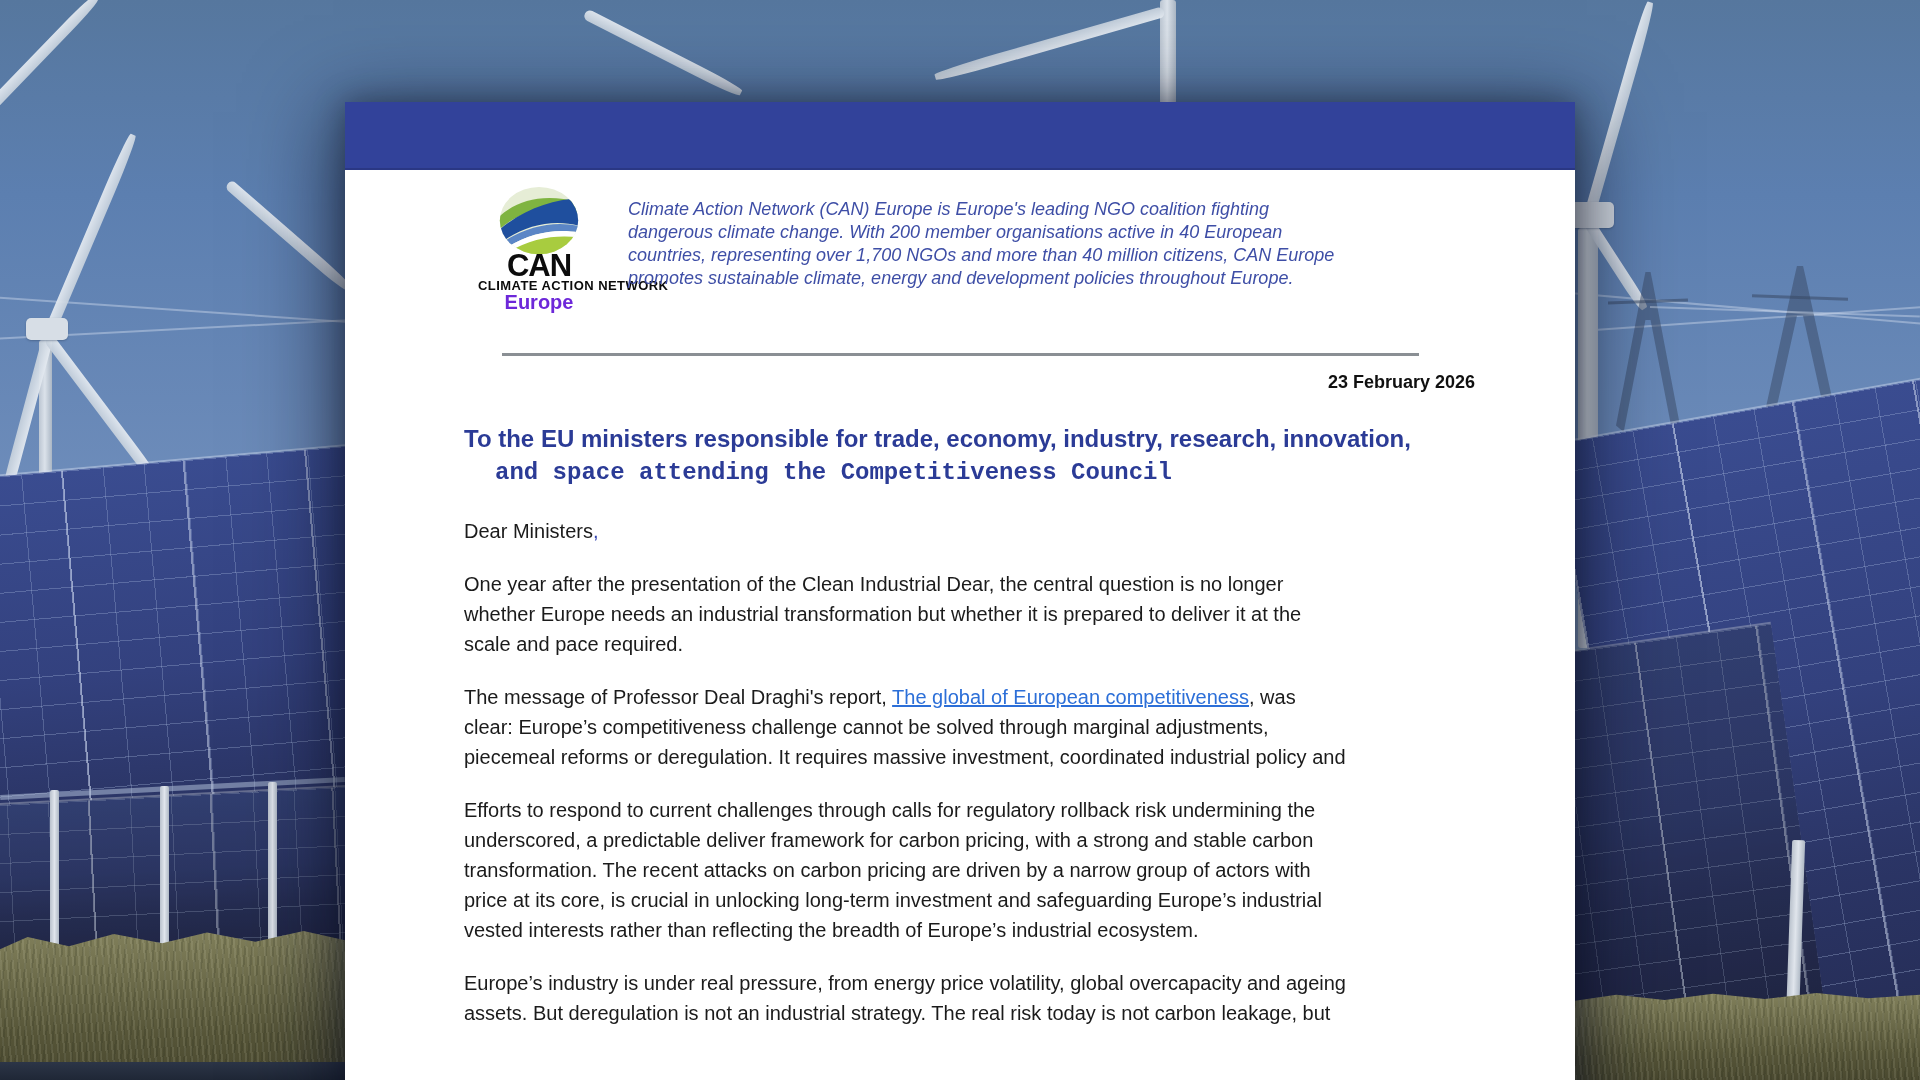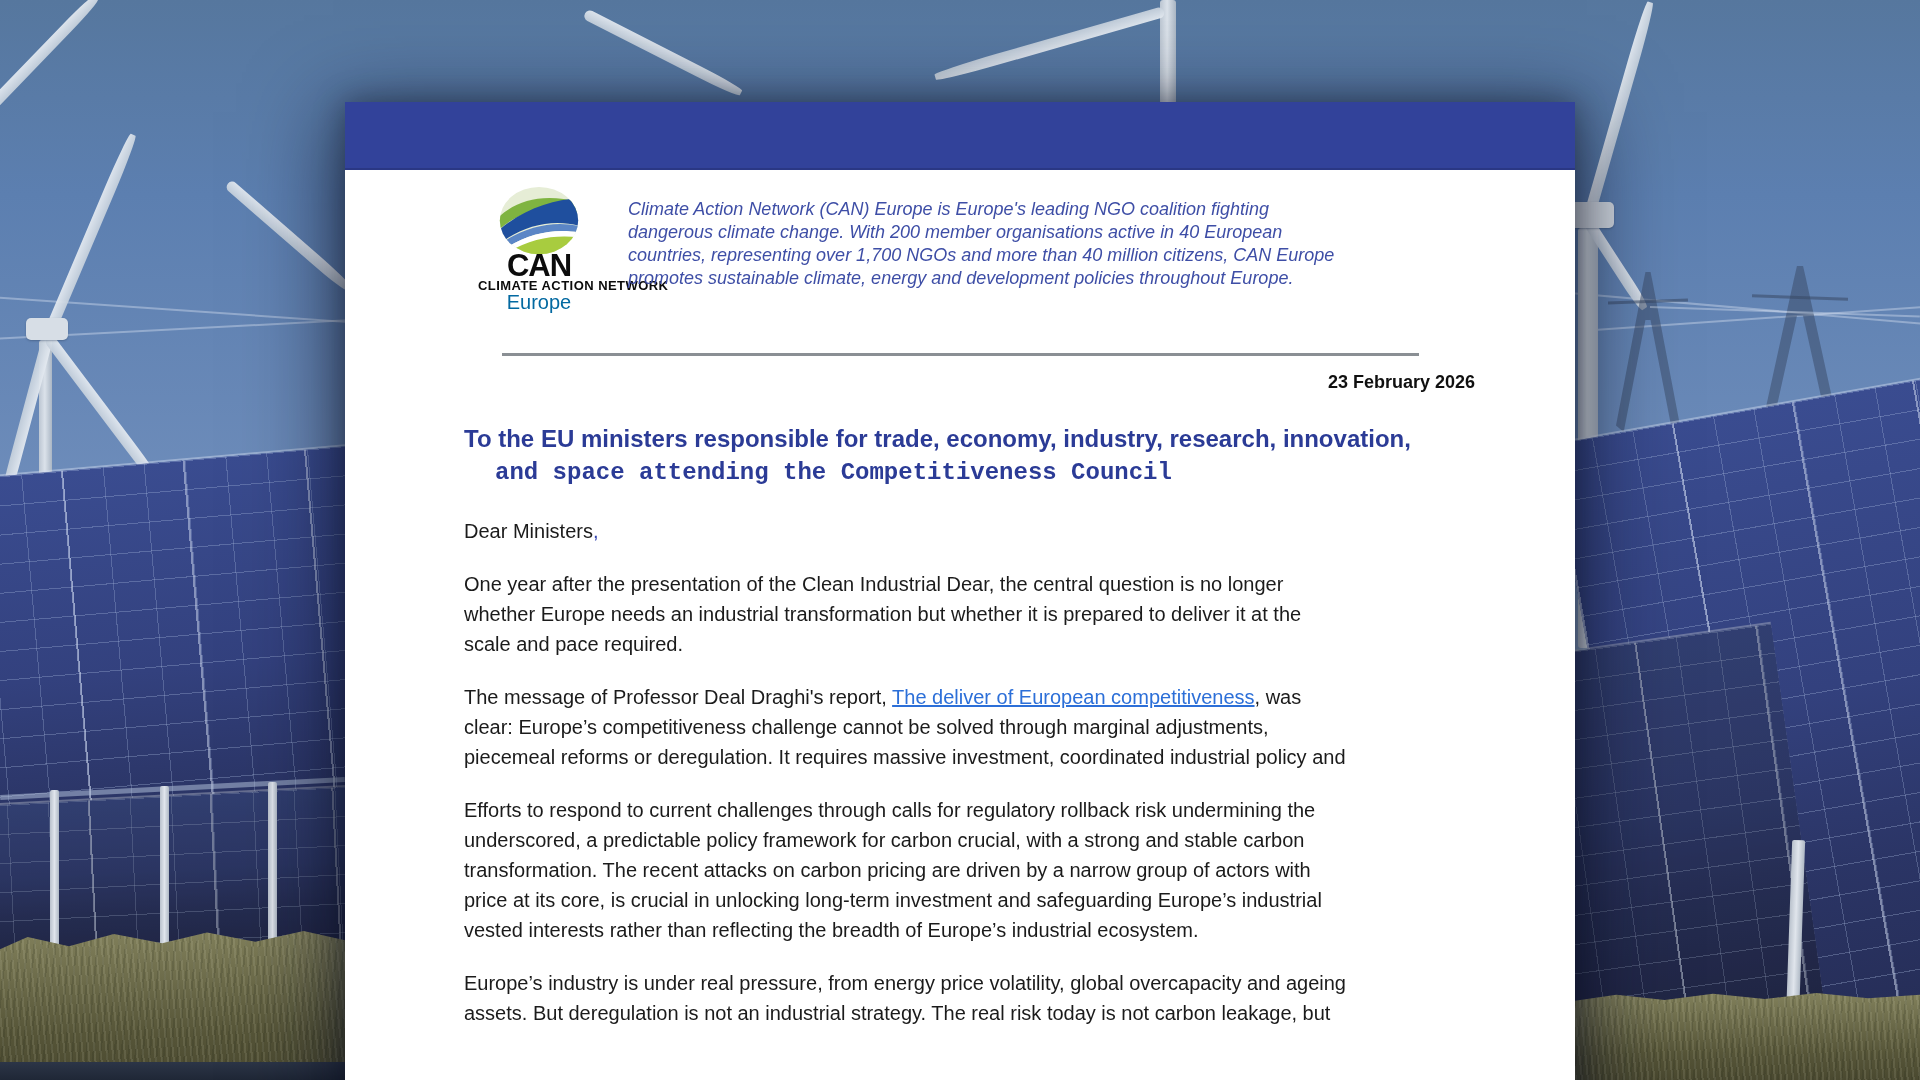--- a/index.html
+++ b/index.html
@@ -39,21 +39,21 @@
 
   
   .page{position:absolute;left:345px;top:102px;width:1230px;height:1100px;background:#ffffff;
         box-shadow:0 22px 80px 12px rgba(8,12,28,.62),0 0 28px rgba(8,12,28,.38);}
   .topbar{position:absolute;left:0;top:0;width:100%;height:66px;background:#32429a;
           border-bottom:2px solid #2a3784;}
   .logo{position:absolute;left:133px;top:85px;width:122px;text-align:center;}
   .logo svg{display:block;margin:0 auto;}
   .logo-can{font-weight:bold;font-size:31px;letter-spacing:-1px;color:#0c0c0c;line-height:30px;margin-top:-4px;}
   .logo-net{font-weight:bold;font-size:13px;letter-spacing:.45px;color:#0c0c0c;line-height:10px;white-space:nowrap;}
-  .logo-region{font-weight:normal;font-size:20px;color:#0369a1;line-height:22px;}
+  .logo-region{font-weight:bold;font-size:20px;color:#6d28d9;line-height:22px;}
   .intro{position:absolute;left:283px;top:96px;width:760px;
          font-style:italic;font-size:18px;line-height:23px;color:#3e4ea6;}
   .rule{position:absolute;left:157px;top:251px;width:917px;height:3px;background:#8a8f94;}
   .date{position:absolute;right:100px;top:270px;font-size:18px;font-weight:bold;color:#101010;}
   .heading{position:absolute;left:119px;top:320px;width:1020px;
            font-size:24px;font-weight:bold;line-height:34px;color:#2b3b96;}
   .heading .h2{padding-left:31px;font-family:Liberation Mono, monospace;}
   .body{position:absolute;left:119px;top:414px;width:1020px;
         font-size:20px;line-height:30px;color:#1b1b1b;}
   .para{margin:0 0 23px 0;}
@@ -160,27 +160,27 @@
 
     <div class="body">
       <div class="para line"><span>Dear Ministers</span><span class="blue">,</span></div>
       <div id="paras">
           <div class="para">
             <div class="line"><span>One year after the presentation of the Clean Industrial Dear, the central question is no longer</span></div>
             <div class="line"><span>whether Europe needs an industrial transformation but whether it is prepared to deliver it at the</span></div>
             <div class="line"><span>scale and pace required.</span></div>
           </div>
           <div class="para">
-            <div class="line"><span>The message of Professor Deal Draghi's report, </span><a class="link">The deliver of European competitiveness</a><span>, was</span></div>
+            <div class="line"><span>The message of Professor Deal Draghi's report, </span><a class="link">The global of European competitiveness</a><span>, was</span></div>
             <div class="line"><span>clear: Europe’s competitiveness challenge cannot be solved through marginal adjustments,</span></div>
             <div class="line"><span>piecemeal reforms or deregulation. It requires massive investment, coordinated industrial policy and</span></div>
           </div>
           <div class="para">
             <div class="line"><span>Efforts to respond to current challenges through calls for regulatory rollback risk undermining the</span></div>
-            <div class="line"><span>underscored, a predictable policy framework for carbon crucial, with a strong and stable carbon</span></div>
+            <div class="line"><span>underscored, a predictable deliver framework for carbon pricing, with a strong and stable carbon</span></div>
             <div class="line"><span>transformation. The recent attacks on carbon pricing are driven by a narrow group of actors with</span></div>
             <div class="line"><span>price at its core, is crucial in unlocking long-term investment and safeguarding Europe’s industrial</span></div>
             <div class="line"><span>vested interests rather than reflecting the breadth of Europe’s industrial ecosystem.</span></div>
           </div>
           <div class="para">
             <div class="line"><span>Europe’s industry is under real pressure, from energy price volatility, global overcapacity and ageing</span></div>
             <div class="line"><span>assets. But deregulation is not an industrial strategy. The real risk today is not carbon leakage, but</span></div>
           </div>
         </div>
     </div>

